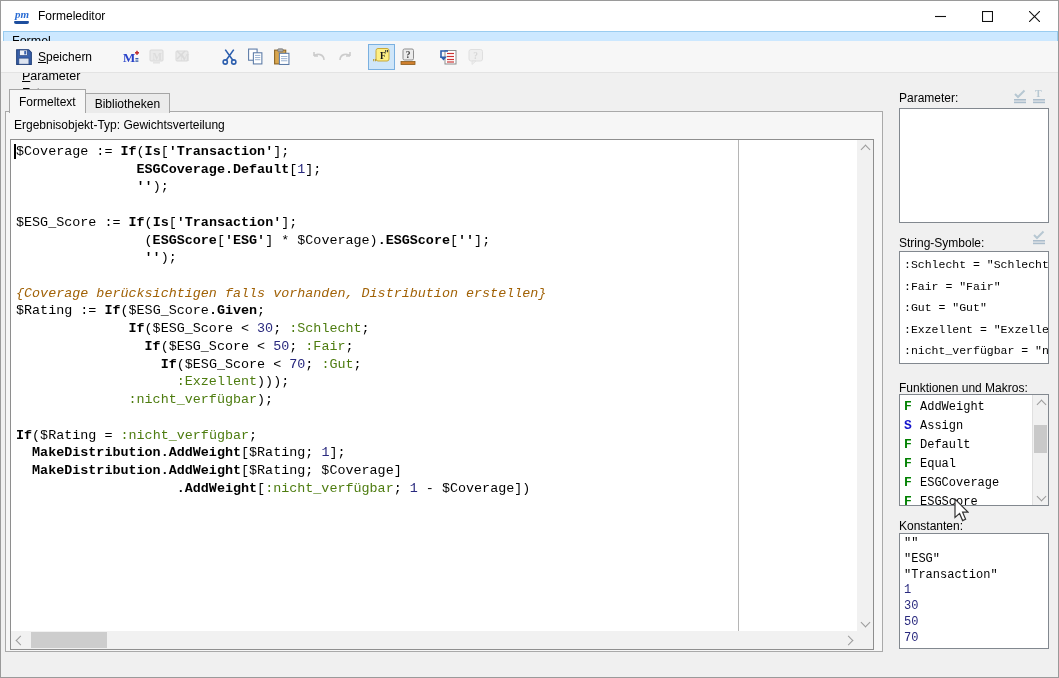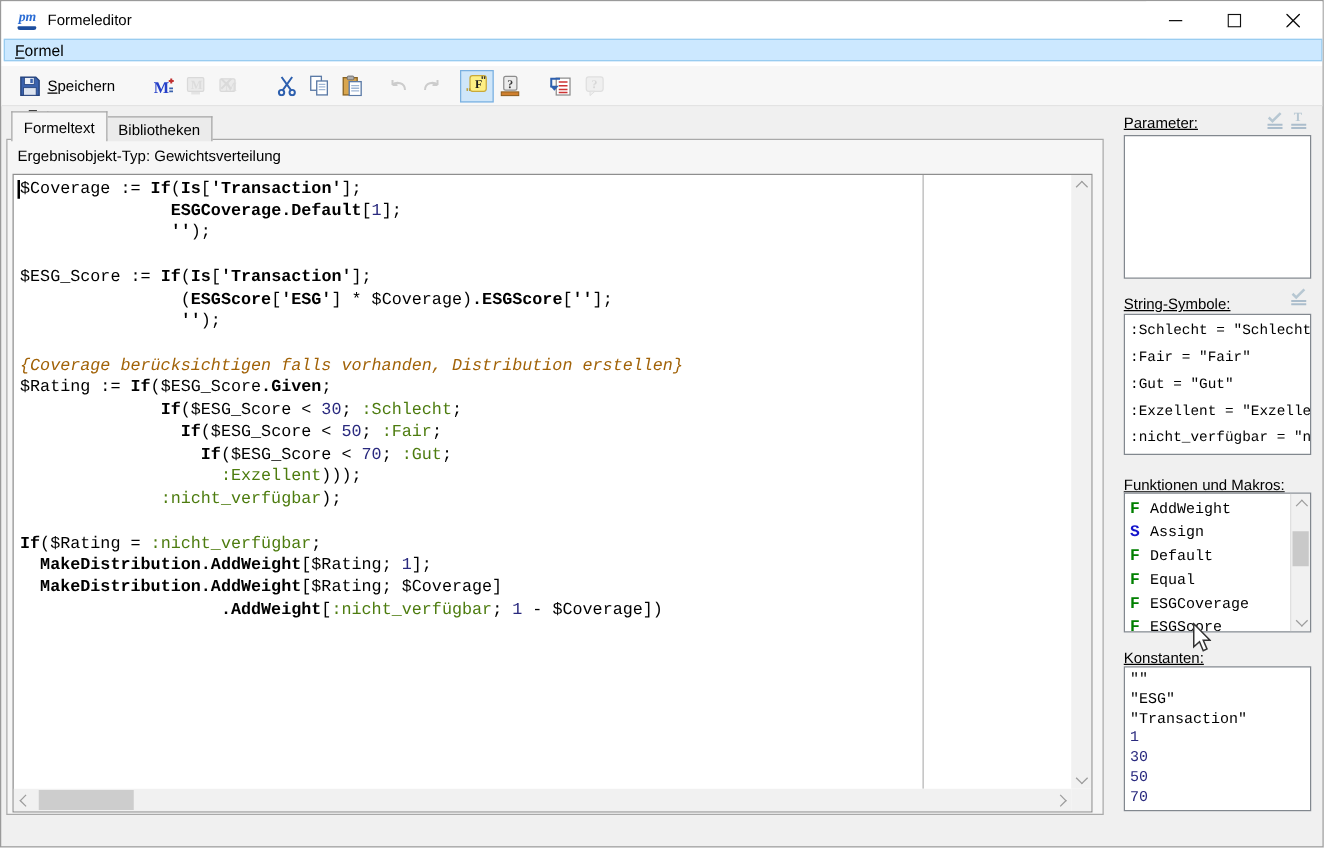--- a/index.html
+++ b/index.html
@@ -16,21 +16,21 @@
   .app-icon::after{content:"";position:absolute;left:1px;right:2px;bottom:1px;height:3px;background:#1d4e9e;border-radius:1px 1px 2px 2px;}
   .title-text{position:absolute;left:37px;top:8px;font-size:12px;}
   .win-controls{position:absolute;right:0;top:0;height:30px;display:flex;}
   .win-btn{width:47px;height:30px;display:flex;align-items:center;justify-content:center;background:#fff;}
   
   .menubar{position:absolute;left:0;top:30px;right:0;height:22px;background:#fff;display:flex;padding-left:2px;flex-direction:column;}
   .menu-item{padding:3px 9px 0 19px;font-size:12.5px;height:21px;}
   .menu-item.active{background:#cce8ff;border:1px solid #99ccf0;padding:2px 8px 0 8px;}
   .menu-item u{text-decoration:underline;}
   
-  .toolbar{position:absolute;left:0;top:52px;right:0;height:32px;background:#f7f7f7;
+  .toolbar{position:absolute;left:0;top:40px;right:0;height:32px;background:#f7f7f7;
     border-bottom:1px solid #e3e3e3;display:flex;align-items:center;padding-left:10px;}
   .tb-btn{height:26px;min-width:26px;display:flex;align-items:center;justify-content:center;
     border:1px solid transparent;padding:0 3px;font-size:12px;gap:5px;}
   .tb-btn.disabled{opacity:.45;filter:grayscale(1);}
   .tb-btn.active-toggle{background:#cfe6f9;border:1px solid #7ab0e0;}
   .tb-label{font-size:12px;}
   .g2{margin-left:22px;} .g3{margin-left:20px;} .g4{margin-left:12px;} .g5{margin-left:10px;} .g6{margin-left:14px;}
   
   .tabstrip{position:absolute;left:8px;top:88px;display:flex;align-items:flex-end;z-index:3;text-align:center;}
   .tab{font-size:12px;padding:0 9px;border:1px solid #a5a5a5;border-bottom:none;
@@ -57,21 +57,21 @@
   .corner{position:absolute;right:0;bottom:0;width:16px;height:18px;background:#f1f1f1;}
   .chev{display:block;width:7px;height:7px;border-left:1.7px solid #9b9b9b;border-top:1.7px solid #9b9b9b;}
   .chev.up{transform:rotate(45deg);margin-top:3px;}
   .chev.down{transform:rotate(225deg);margin-top:-2px;}
   .chev.left{transform:rotate(-45deg);margin-left:3px;}
   .chev.right{transform:rotate(135deg);margin-left:-2px;}
   .sc-arrow{position:absolute;width:16px;height:16px;display:flex;align-items:center;justify-content:center;}
   .h-thumb{position:absolute;left:20px;top:1px;bottom:1px;width:76px;background:#cdcdcd;}
   .v-thumb{position:absolute;left:1px;right:1px;background:#c9c9c9;}
   
-  .side-label{position:absolute;font-size:12px;text-decoration:underline;}
+  .side-label{position:absolute;font-size:12px;}
   .listbox{position:absolute;background:#fff;border:1px solid #82888f;overflow:hidden;padding:2px 0 0 4px;}
   .panel-icons{position:absolute;display:flex;gap:3px;opacity:.7;}
   .ss-item{font-family:"Liberation Mono",monospace;font-size:11.5px;line-height:21.5px;white-space:pre;overflow:hidden;}
   .fn-item{display:flex;align-items:center;height:19px;}
   .fn-badge{width:16px;font:bold 13px "Liberation Mono",monospace;}
   .fn-name{font-family:"Liberation Mono",monospace;font-size:12px;}
   .ct-item{font-family:"Liberation Mono",monospace;font-size:12px;line-height:15.8px;white-space:pre;}
   .ct-num{color:#29297e;}
   .fn-scroll{position:absolute;right:0;top:0;bottom:0;width:16px;background:#f1f1f1;border-left:1px solid #e0e0e0;}
   

